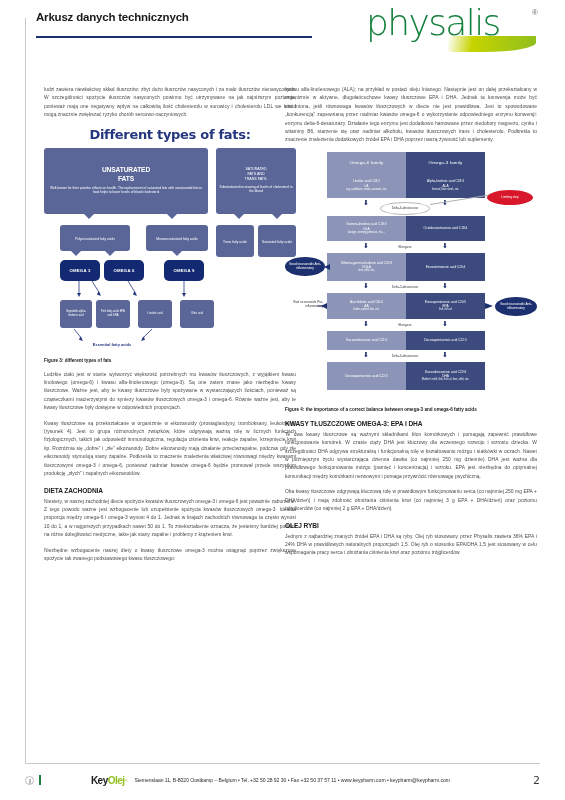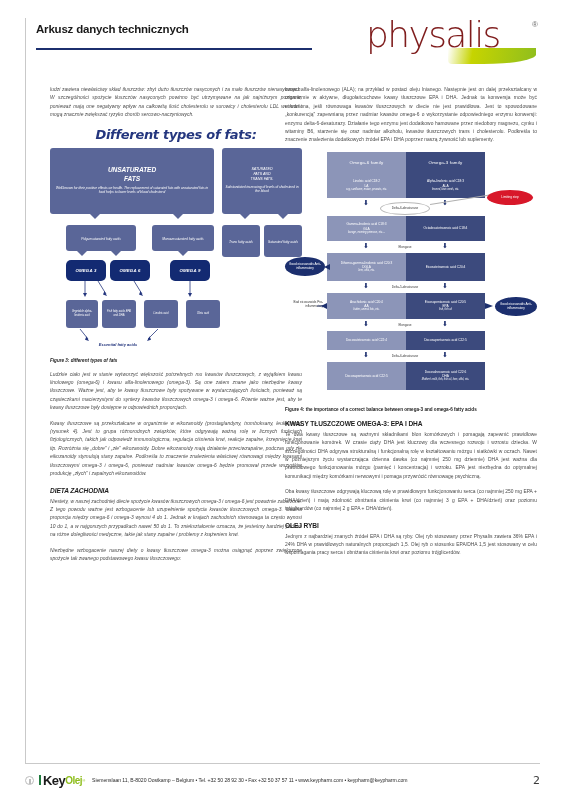--- a/index.html
+++ b/index.html
@@ -13,51 +13,51 @@
     overflow:hidden;
   }
 
   
   .page-rule-left {
     position:absolute; left:25px; top:18px; width:1px; height:745px;
     background:#c9c9c9;
   }
 
   
-  .header { position:absolute; left:36px; top:22px; width:500px; height:50px; }
+  .header { position:absolute; left:36px; top:10px; width:500px; height:50px; }
   .header-title {
     font-size:11.5px; font-weight:bold; color:#1a1a1a;
     letter-spacing:-0.2px; line-height:14px;
   }
   .header-rule {
     position:absolute; left:0; top:26px; width:276px; height:2.4px;
     background:#1c2f6e;
   }
 
   
   .logo-wrap { position:absolute; right:-4px; top:-6px; width:180px; height:62px; }
   .logo-text {
     font-family:"DejaVu Sans", sans-serif;
-    font-size:36px; font-weight:300; color:#7f1d1d;
+    font-size:36px; font-weight:300; color:#15803d;
     letter-spacing:-1.6px; line-height:38px;
     position:absolute; left:6px; top:0;
   }
   .logo-reg {
     position:absolute; right:2px; top:4px;
     font-size:8px; color:#6e6e6e;
   }
   .logo-swoosh {
     position:absolute; left:88px; top:32px; width:88px; height:16px;
     background:linear-gradient(100deg,#ffffff 0%,#c6d400 28%,#8fbe1e 100%);
     border-radius:0 0 60% 4px;
   }
 
   
   .col { position:absolute; top:86px; width:252px; }
-  .col-left  { left:50px;font-style:italic; }
+  .col-left  { left:44px; }
   .col-right { left:285px; }
 
   p.body {
     font-size:4.9px; line-height:8.4px; text-align:justify;
     margin:0 0 7px 0; color:#4a4a4a; letter-spacing:0.04px;
   }
   h3.sect {
     font-size:6.6px; font-weight:bold; color:#1c1c1c;
     margin:8px 0 4px 0; letter-spacing:-0.1px;
   }
@@ -149,21 +149,21 @@
   .kp-mark {
     width:9px; height:9px; border:0.8px solid #bdbdbd; border-radius:50%;
     margin-right:5px; position:relative; flex:none;
   }
   .kp-mark::after {
     content:""; position:absolute; left:3px; top:2px; width:2px; height:5px;
     background:#bdbdbd;
   }
   .kp-logo { display:flex; align-items:center; margin-right:7px; flex:none; }
   .kp-bar { width:2.4px; height:10px; background:#1f7a3d; margin-right:1.5px; }
-  .kp-key { font-size:13px; font-weight:bold; color:#1a1a1a; letter-spacing:-0.5px; }
+  .kp-key { font-size:10px; font-weight:bold; color:#1a1a1a; letter-spacing:-0.5px;margin-left:48px; }
   .kp-pharm { font-size:10px; font-weight:bold; color:#8fbe1e; letter-spacing:-0.5px; }
   .kp-tm { font-size:4px; color:#8fbe1e; vertical-align:super; }
   .footer-addr { font-size:5.1px; color:#2c2c2c; flex:1; letter-spacing:-0.05px; }
   .page-no {
     font-size:11px; color:#3a3a3a; margin-left:8px;
     font-family:"DejaVu Sans", sans-serif;
   }
 </style>
 </head>
 <body>

